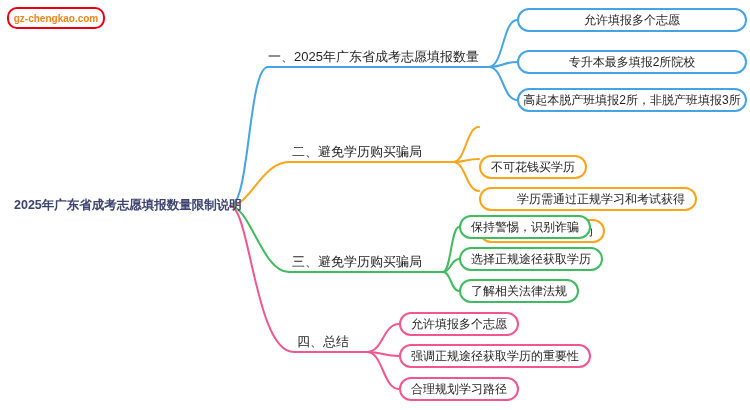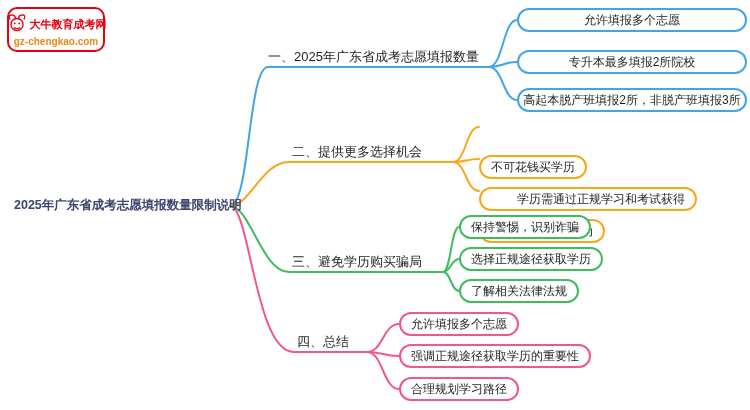--- a/index.html
+++ b/index.html
@@ -72,42 +72,31 @@
   </g>
   <g class="s-pink">
     <path d="M230 206 C250 206 255 352 294 352 H367"></path>
     <path d="M367 352 C383 352 383 324 399 324"></path>
     <path d="M367 352 C383 352 383 356 399 356"></path>
     <path d="M367 352 C383 352 383 389 399 389"></path>
   </g>
 </svg>
 
 <div class="logo">
-  <div class="logo-row">
-    <svg class="bull" viewBox="0 0 40 40" fill="none" stroke="#E60012" stroke-width="2.5" stroke-linecap="round">
-      <path d="M7 11 Q3 2 13 4 Q17 5 17 10"></path>
-      <path d="M33 11 Q37 2 27 4 Q23 5 23 10"></path>
-      <circle cx="20" cy="21" r="11"></circle>
-      <circle cx="16" cy="19" r="1.6" fill="#E60012" stroke="none"></circle>
-      <circle cx="24" cy="19" r="1.6" fill="#E60012" stroke="none"></circle>
-      <path d="M15 27 Q20 30 25 27"></path>
-    </svg>
-    <span class="logo-title">大牛教育成考网</span>
-  </div>
   <div class="logo-url">gz-chengkao.com</div>
 </div>
 
 <div class="root">2025年广东省成考志愿填报数量限制说明</div>
 
 <div class="branch-label" style="left:268px; top:48px;">一、2025年广东省成考志愿填报数量</div>
 <div class="child b-blue" style="left:517px; top:8px;">允许填报多个志愿</div>
 <div class="child b-blue" style="left:517px; top:50px;">专升本最多填报2所院校</div>
 <div class="child b-blue" style="left:517px; top:88px;">高起本脱产班填报2所，非脱产班填报3所</div>
 
-<div class="branch-label" style="left:292px; top:143px;">二、提供更多选择机会</div>
+<div class="branch-label" style="left:292px; top:143px;">二、避免学历购买骗局</div>
 <div class="child b-orange" style="left:479px; top:115px;">不可花钱买学历</div>
 <div class="child b-orange" style="left:479px; top:147px;padding-left:36px;">学历需通过正规学习和考试获得</div>
 <div class="child b-orange" style="left:479px; top:179px;padding-left:40px;">警惕诈骗行为</div>
 
 <div class="branch-label" style="left:292px; top:253px;">三、避免学历购买骗局</div>
 <div class="child b-green" style="left:459px; top:215px;">保持警惕，识别诈骗</div>
 <div class="child b-green" style="left:459px; top:247px;">选择正规途径获取学历</div>
 <div class="child b-green" style="left:459px; top:279px;">了解相关法律法规</div>
 
 <div class="branch-label" style="left:297px; top:333px;">四、总结</div>

